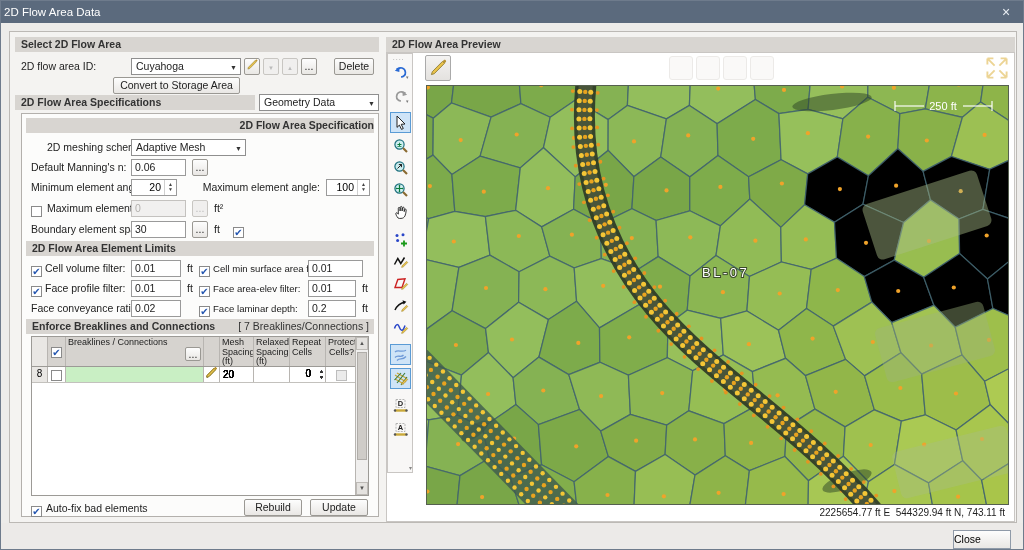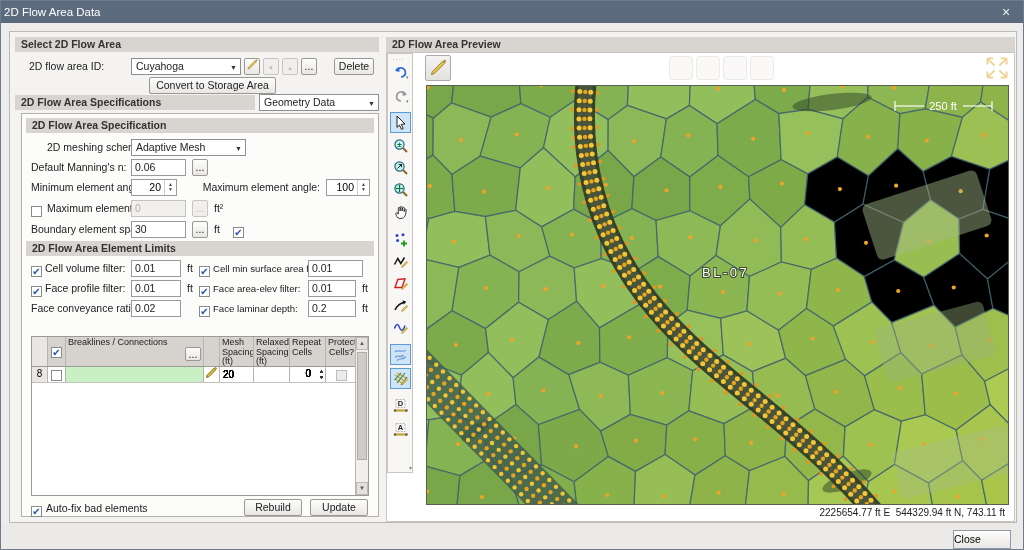--- a/index.html
+++ b/index.html
@@ -72,38 +72,38 @@
 
   <div class="titlebar">
     <span>2D Flow Area Data</span>
     <span class="title-x">×</span>
   </div>
 
   <div class="outer"></div>
 
   <div class="hdrbar" style="left:14px;top:36px;width:364px;">Select 2D Flow Area</div>
 
-  <span class="lbl" style="left:28px;top:57px;">2D flow area ID:</span>
+  <span class="lbl" style="left:20px;top:57px;">2D flow area ID:</span>
   <span class="sel" style="left:130px;top:57px;width:110px;"><span>Cuyahoga</span><span class="car">▼</span></span>
   <span class="btn mini" style="left:243px;top:57px;"><span class="pencil"><svg viewBox="0 0 12 12" width="11" height="11">
           <path d="M1 11 L3 10.4 L10.2 3.1 L8.8 1.7 L1.6 9 Z" fill="#e9c24b" stroke="#8a7a30" stroke-width="0.6"></path>
           <path d="M8.8 1.7 L10.2 3.1 L11.2 2.1 C11.5 1.8 11.5 1.3 11.2 1 L10.9 0.7 C10.6 0.4 10.1 0.4 9.8 0.7 Z" fill="#b89435"></path>
         </svg></span></span>
   <span class="btn mini dis" style="left:262px;top:57px;"><span style="font-size:6px;">▼</span></span>
   <span class="btn mini dis" style="left:281px;top:57px;"><span style="font-size:6px;">▲</span></span>
   <span class="btn mini" style="left:300px;top:57px;">...</span>
   <span class="btn" style="left:333px;top:57px;width:40px;">Delete</span>
-  <span class="btn" style="left:148px;top:76px;width:127px;">Convert to Storage Area</span>
+  <span class="btn" style="left:112px;top:76px;width:127px;">Convert to Storage Area</span>
 
   <div class="hdrbar" style="left:14px;top:94px;width:240px;">2D Flow Area Specifications</div>
   <span class="sel" style="left:258px;top:93px;width:120px;"><span>Geometry Data</span><span class="car">▼</span></span>
 
   <div class="whitebox" style="left:20px;top:112px;width:358px;height:404px;"></div>
 
-  <div class="hdrbar" style="left:25px;top:117px;width:348px;">2D Flow Area Specification</div>
+  <div class="hdrbar" style="left:25px;top:117px;width:348px;text-align:right;">2D Flow Area Specification</div>
 
   <span class="lbl" style="left:30px;top:138px;margin-left:16px;">2D meshing scheme:</span>
   <span class="sel" style="left:130px;top:138px;width:115px;"><span>Adaptive Mesh</span><span class="car">▼</span></span>
 
   <span class="lbl" style="left:30px;top:158px;">Default Manning's n:</span>
   <span class="inp" style="left:130px;top:158px;width:55px;">0.06</span>
   <span class="btn mini" style="left:191px;top:158px;">...</span>
 
   <span class="lbl" style="left:30px;top:178px;">Minimum element angle:</span>
   <span class="spin" style="left:130px;top:178px;width:46px;">
@@ -147,20 +147,24 @@
   <span class="inp" style="left:307px;top:279px;width:48px;">0.01</span>
   <span class="unit" style="left:361px;top:279px;">ft</span>
 
   <span class="lbl" style="left:30px;top:299px;">Face conveyance ratio:</span>
   <span class="inp" style="left:130px;top:299px;width:50px;">0.02</span>
   <span class="cbp" style="left:198px;top:301px;"><span class="cb">✔</span></span>
   <span class="lbl sm" style="left:212px;top:299px;">Face laminar depth:</span>
   <span class="inp" style="left:307px;top:299px;width:48px;">0.2</span>
   <span class="unit" style="left:361px;top:299px;">ft</span>
 
+  <div class="hdrbar" style="left:25px;top:318px;width:348px;">
+    <span>Enforce Breaklines and Connections</span>
+    <span style="position:absolute;right:5px;top:0;font-weight:normal;">[ 7 Breaklines/Connections ]</span>
+  </div>
 
   <div class="tbl">
     <div class="thead">
       <span class="tc c-num"></span>
       <span class="tc c-cb"><span class="cb" style="margin-top:9px;">✔</span></span>
       <span class="tc c-name"><span>Breaklines / Connections</span>
         <span class="btn mini" style="right:2px;left:auto;top:10px;height:14px;line-height:12px;">...</span></span>
       <span class="tc c-pen"></span>
       <span class="tc c-cell">Mesh Spacing (ft)</span>
       <span class="tc c-rel">Relaxed Spacing (ft)</span>

